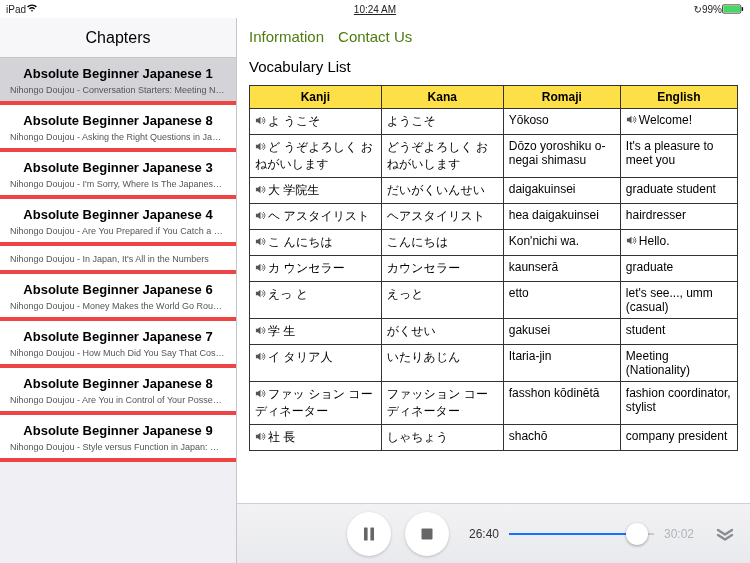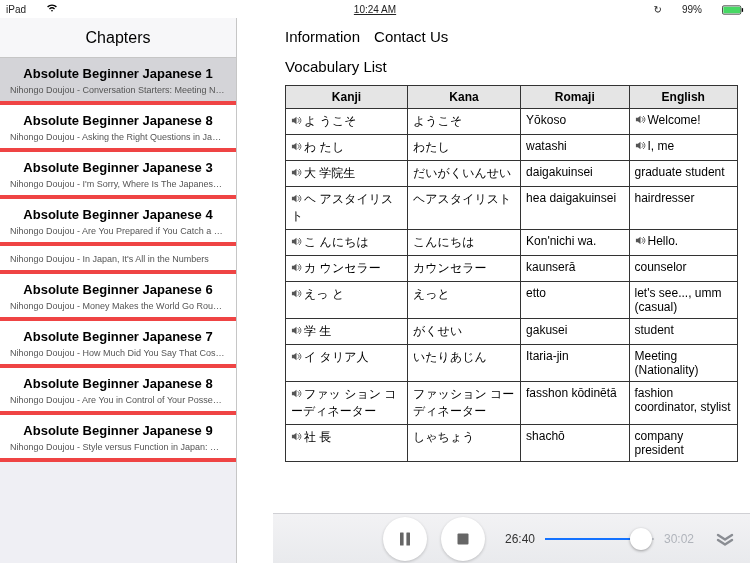--- a/index.html
+++ b/index.html
@@ -1,55 +1,55 @@
 <!DOCTYPE html>
 <html><head>
 <meta charset="utf-8">
 <style>
 * { margin: 0; padding: 0; box-sizing: border-box; font-family: -apple-system, "Helvetica Neue", Helvetica, Arial, sans-serif; }
 html, body { width: 750px; height: 563px; overflow: hidden; background: #fff; }
 
 .statusbar { height: 18px; width: 100%; display: flex; align-items: center; justify-content: space-between; padding: 0 6px; font-size: 10px; color: #222; position: relative; }
-.statusbar .left, .statusbar .right { display: flex; align-items: flex-end; gap: 20px; }
+.statusbar .left, .statusbar .right { display: flex; align-items: center; gap: 0; }
 .statusbar .center { position: absolute; left: 50%; transform: translateX(-50%); font-weight: 500; text-decoration: underline; }
 .wifi-icon svg { width: 12px; height: 10px; }
 .batt { display: flex; align-items: center; }
 .batt svg { width: 22px; height: 10px; }
 .sync-icon { font-size: 10px; }
 
-.main-area { display: flex; height: 545px; width: 100%; gap: 36px; }
+.main-area { display: flex; height: 545px; width: 100%; }
 
 .sidebar { width: 237px; height: 545px; border-right: 1px solid #c6c6c6; background: #efeff4; display: flex; flex-direction: column; }
 .sidebar-header { height: 40px; display: flex; align-items: center; justify-content: center; font-size: 16px; font-weight: 500; background: #f7f7f9; border-bottom: 1px solid #c6c6c6; }
 .chapter-list { flex: 1; overflow: hidden; }
 .chapter-item { padding: 8px 10px 6px 10px; border-bottom: 4px solid #ef4444; background: #fff; }
 .chapter-item.selected { background: #d4d4d8; }
 .chapter-title { font-size: 13px; font-weight: bold; text-align: center; color: #000; margin-bottom: 4px; white-space: nowrap; overflow: hidden; text-overflow: ellipsis; }
 .chapter-sub { font-size: 9px; color: #555; text-align: left; white-space: nowrap; overflow: hidden; text-overflow: ellipsis; }
 
 .content { flex: 1; display: flex; flex-direction: column; height: 545px; position: relative; }
 
 .topnav { height: 36px; display: flex; align-items: center; gap: 14px; padding: 0 12px; font-size: 15px; }
-.topnav a { color: #000000; text-decoration: none; }
+.topnav a { color: #4d7c0f; text-decoration: none; }
 
 .page-title { font-size: 15px; padding: 4px 12px 10px 12px; color: #000; }
 
 .vocab-table { margin: 0 12px; border-collapse: collapse; width: calc(100% - 24px); table-layout: fixed; font-size: 12px; }
 .vocab-table col.c1 { width: 27%; }
 .vocab-table col.c2 { width: 25%; }
 .vocab-table col.c3 { width: 24%; }
 .vocab-table col.c4 { width: 24%; }
 .vocab-table th, .vocab-table td { border: 1px solid #333; padding: 4px 5px; vertical-align: top; text-align: left; }
-.vocab-table th { text-align: center; font-weight: bold; background: #e5e5e5; }
+.vocab-table th { text-align: center; font-weight: bold; background: #fde047; }
 .vocab-table td { background: #fff; word-wrap: break-word; }
 .snd { display: inline-block; width: 11px; height: 11px; vertical-align: -1px; margin-right: 2px; }
 .snd svg { width: 11px; height: 11px; }
 .vocab-wrap { overflow: hidden; flex: 1; }
 
-.player { position: absolute; bottom: 0; left: 0; right: 0; height: 50px; background: linear-gradient(to bottom, #f2f2f4, #e9eaed); border-top: 1px solid #d0d0d4; display: flex; align-items: center; padding: 0 14px; }
+.player { position: absolute; bottom: 0; left: 0; right: 0; height: 60px; background: linear-gradient(to bottom, #f2f2f4, #e9eaed); border-top: 1px solid #d0d0d4; display: flex; align-items: center; padding: 0 14px; }
 .player .btn-round { width: 44px; height: 44px; border-radius: 50%; background: #fff; box-shadow: 0 1px 3px rgba(0,0,0,0.2); display: flex; align-items: center; justify-content: center; margin-right: 14px; cursor: pointer; }
 .player .btn-round svg { width: 16px; height: 16px; display: block; }
 .player .time { font-size: 12px; color: #333; margin-left: 6px; margin-right: 10px; }
 .player .dur { font-size: 12px; color: #b0b4bb; margin-left: 10px; margin-right: 20px; }
 .player .track { flex: 1; height: 28px; position: relative; }
 .player .track .bar { position: absolute; left: 0; right: 0; top: 50%; transform: translateY(-50%); height: 2px; background: #c6c9cf; }
 .player .track .fill { position: absolute; left: 0; top: 50%; transform: translateY(-50%); height: 2px; background: #1472ff; width: 88%; }
 .player .track .thumb { position: absolute; top: 50%; transform: translate(-50%, -50%); left: 88%; width: 22px; height: 22px; border-radius: 50%; background: #fff; box-shadow: 0 1px 3px rgba(0,0,0,0.35); }
 .player .expand { width: 22px; display: flex; align-items: center; justify-content: center; cursor: pointer; }
 .player .expand svg { width: 18px; height: 14px; }
@@ -159,28 +159,24 @@
                     <path d="M1 4.2 L3.2 4.2 L6 2 L6 10 L3.2 7.8 L1 7.8 Z" fill="#555"></path>
                     <path d="M7.4 3.6 A2.8 2.8 0 0 1 7.4 8.4" stroke="#555" stroke-width="1" fill="none"></path>
                     <path d="M8.8 2.2 A4.6 4.6 0 0 1 8.8 9.8" stroke="#555" stroke-width="1" fill="none"></path>
                   </svg></span>Welcome!</td>
             </tr>
             <tr>
               <td><span class="snd"><svg viewBox="0 0 12 12">
                     <path d="M1 4.2 L3.2 4.2 L6 2 L6 10 L3.2 7.8 L1 7.8 Z" fill="#555"></path>
                     <path d="M7.4 3.6 A2.8 2.8 0 0 1 7.4 8.4" stroke="#555" stroke-width="1" fill="none"></path>
                     <path d="M8.8 2.2 A4.6 4.6 0 0 1 8.8 9.8" stroke="#555" stroke-width="1" fill="none"></path>
-                  </svg></span>わ たし</td>
-              <td>わたし</td>
-              <td>watashi</td>
-              <td><span class="snd"><svg viewBox="0 0 12 12">
-                    <path d="M1 4.2 L3.2 4.2 L6 2 L6 10 L3.2 7.8 L1 7.8 Z" fill="#555"></path>
-                    <path d="M7.4 3.6 A2.8 2.8 0 0 1 7.4 8.4" stroke="#555" stroke-width="1" fill="none"></path>
-                    <path d="M8.8 2.2 A4.6 4.6 0 0 1 8.8 9.8" stroke="#555" stroke-width="1" fill="none"></path>
-                  </svg></span>I, me</td>
+                  </svg></span>ど うぞよろしく おねがいします</td>
+              <td>どうぞよろしく おねがいします</td>
+              <td>Dōzo yoroshiku o-negai shimasu</td>
+              <td>It's a pleasure to meet you</td>
             </tr>
             <tr>
               <td><span class="snd"><svg viewBox="0 0 12 12">
                     <path d="M1 4.2 L3.2 4.2 L6 2 L6 10 L3.2 7.8 L1 7.8 Z" fill="#555"></path>
                     <path d="M7.4 3.6 A2.8 2.8 0 0 1 7.4 8.4" stroke="#555" stroke-width="1" fill="none"></path>
                     <path d="M8.8 2.2 A4.6 4.6 0 0 1 8.8 9.8" stroke="#555" stroke-width="1" fill="none"></path>
                   </svg></span>大 学院生</td>
               <td>だいがくいんせい</td>
               <td>daigakuinsei</td>
               <td>graduate student</td>
@@ -210,21 +206,21 @@
                   </svg></span>Hello.</td>
             </tr>
             <tr>
               <td><span class="snd"><svg viewBox="0 0 12 12">
                     <path d="M1 4.2 L3.2 4.2 L6 2 L6 10 L3.2 7.8 L1 7.8 Z" fill="#555"></path>
                     <path d="M7.4 3.6 A2.8 2.8 0 0 1 7.4 8.4" stroke="#555" stroke-width="1" fill="none"></path>
                     <path d="M8.8 2.2 A4.6 4.6 0 0 1 8.8 9.8" stroke="#555" stroke-width="1" fill="none"></path>
                   </svg></span>カ ウンセラー</td>
               <td>カウンセラー</td>
               <td>kaunserā</td>
-              <td>counselor</td>
+              <td>graduate</td>
             </tr>
             <tr>
               <td><span class="snd"><svg viewBox="0 0 12 12">
                     <path d="M1 4.2 L3.2 4.2 L6 2 L6 10 L3.2 7.8 L1 7.8 Z" fill="#555"></path>
                     <path d="M7.4 3.6 A2.8 2.8 0 0 1 7.4 8.4" stroke="#555" stroke-width="1" fill="none"></path>
                     <path d="M8.8 2.2 A4.6 4.6 0 0 1 8.8 9.8" stroke="#555" stroke-width="1" fill="none"></path>
                   </svg></span>えっ と</td>
               <td>えっと</td>
               <td>etto</td>
               <td>let's see..., umm (casual)</td>

